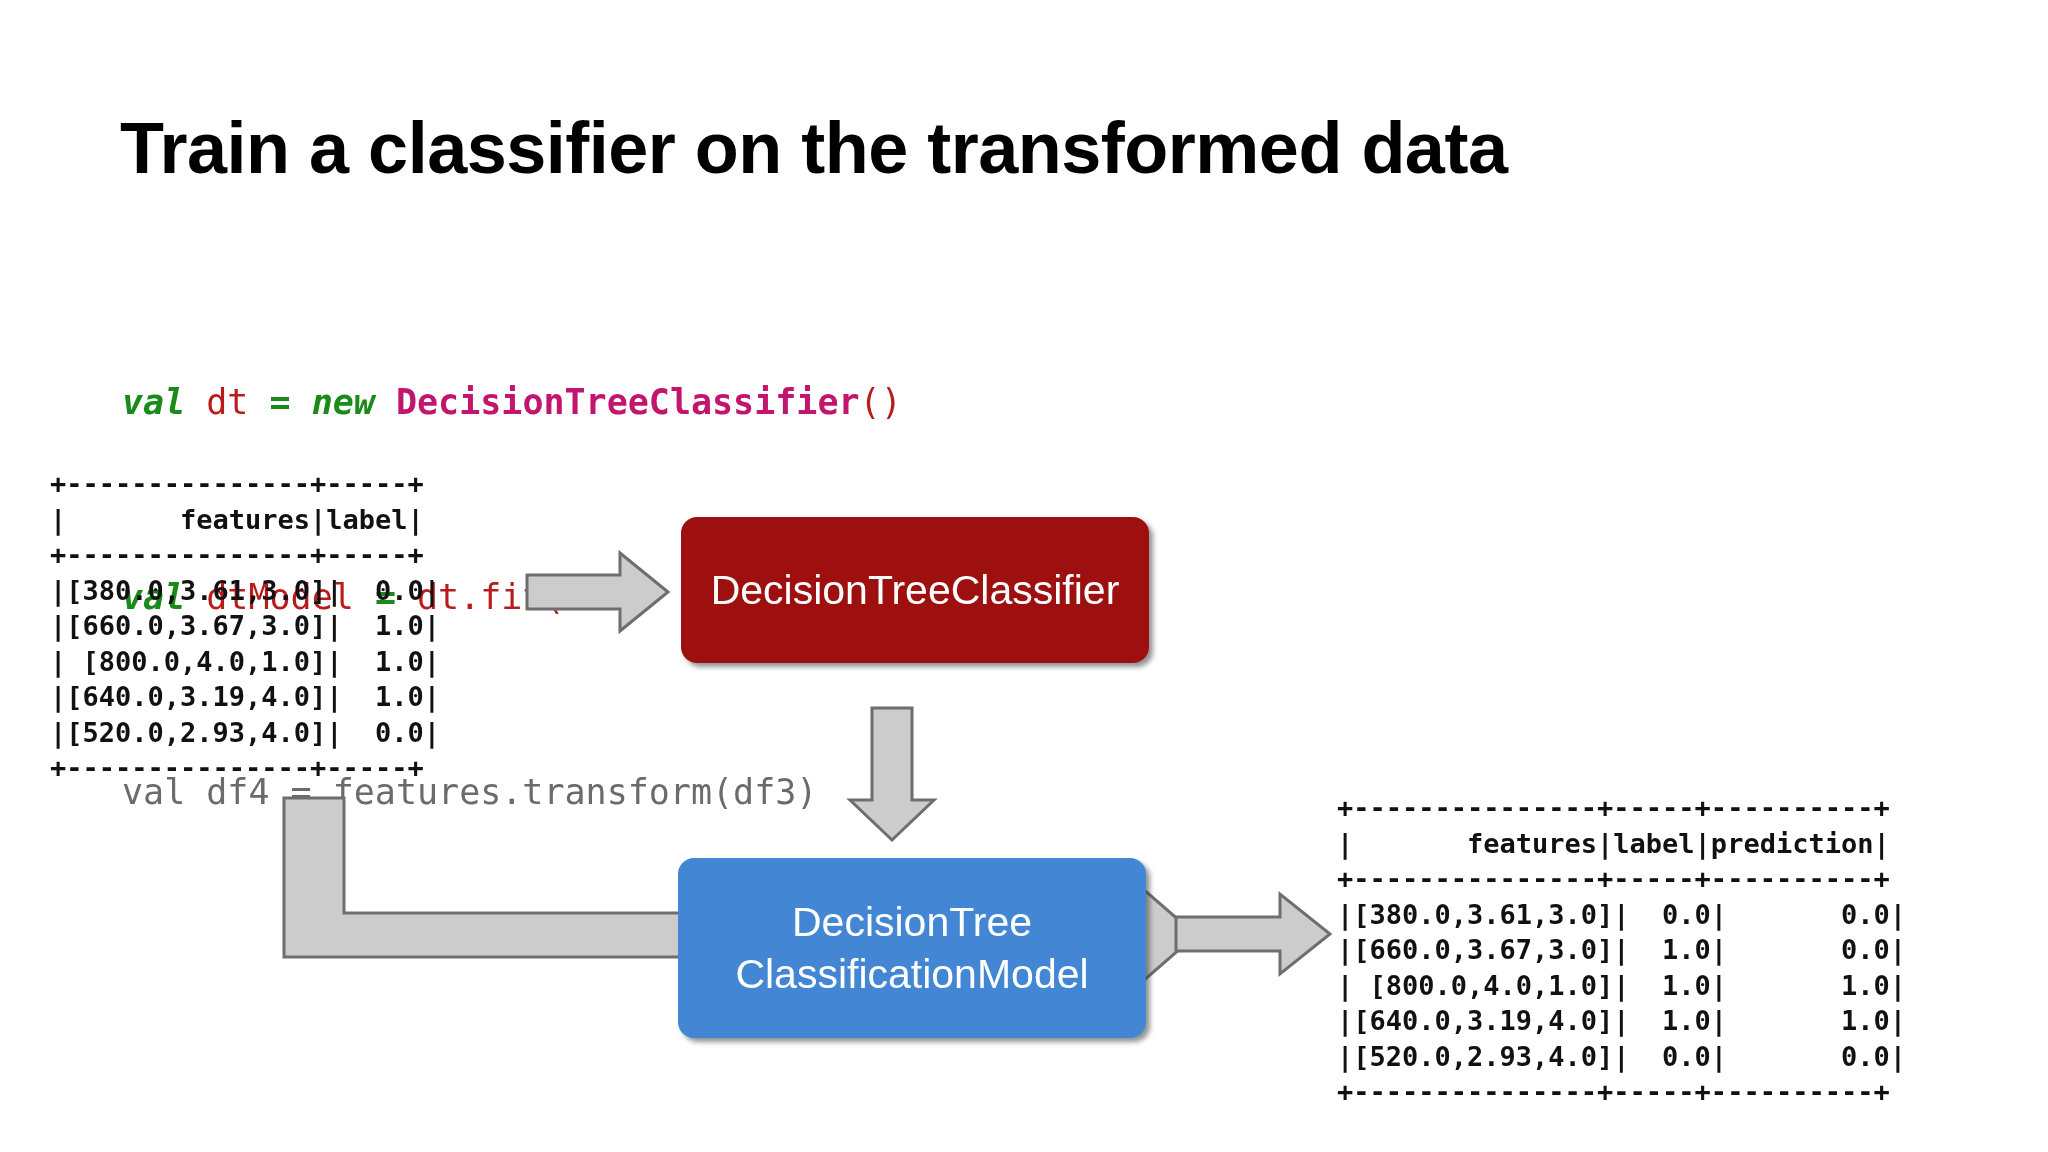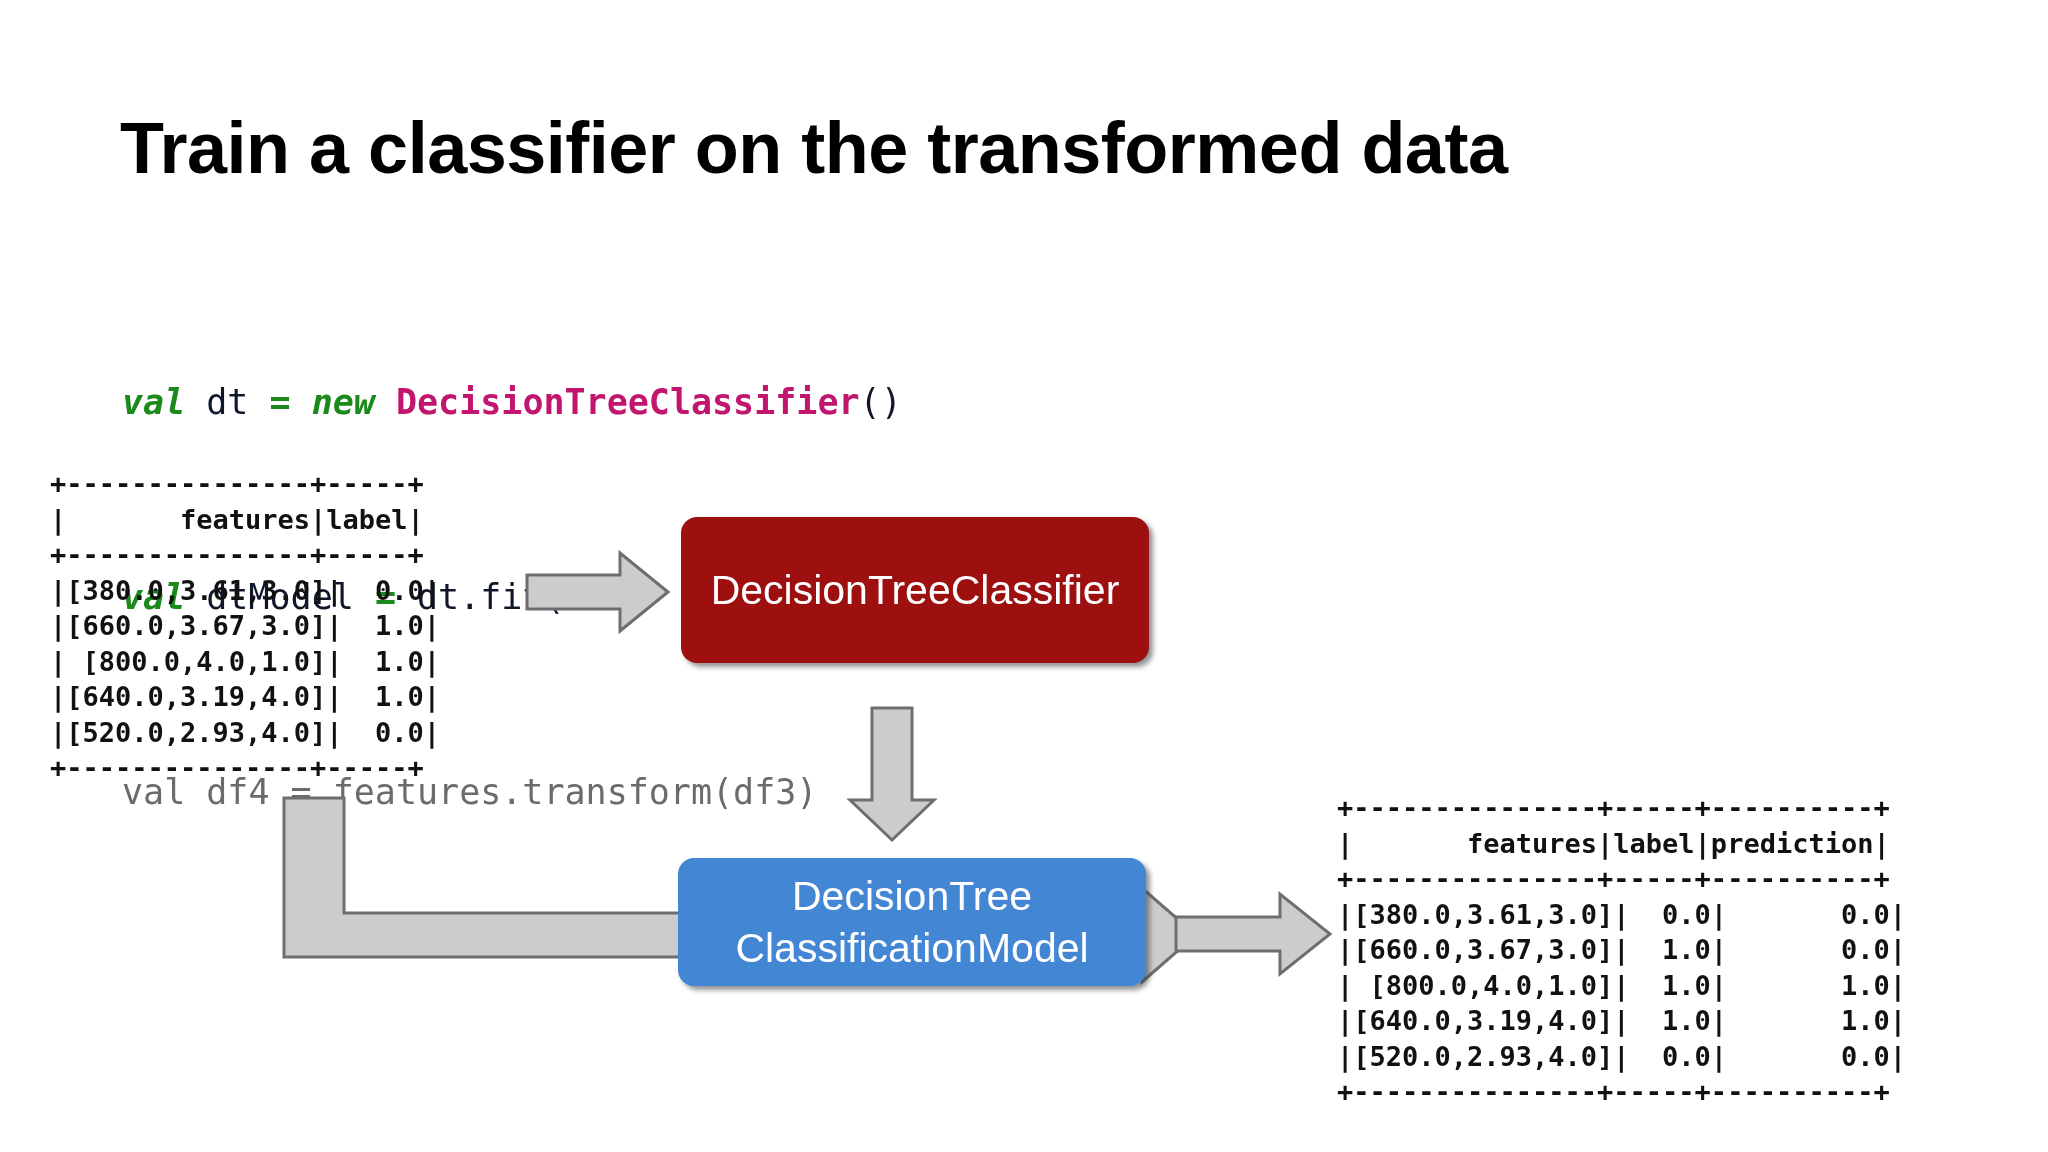--- a/index.html
+++ b/index.html
@@ -36,21 +36,21 @@
     top: 240px;
     font-family: "DejaVu Sans Mono", "Liberation Mono", monospace;
     font-size: 35px;
     line-height: 65px;
     white-space: pre;
   }
   .code-line { white-space: pre; }
   .tok-kw      { color: #1a8a1a; font-weight: bold; font-style: italic; }
   .tok-op      { color: #1a8a1a; font-weight: bold; }
   .tok-type    { color: #c2156e; font-weight: bold; }
-  .tok-plain   { color: #0f172a; }
+  .tok-plain   { color: #b91c1c; }
   .tok-dim     { color: #6b6b6b; }
 
   
   .ascii-table {
     position: absolute;
     font-family: "DejaVu Sans Mono", "Liberation Mono", monospace;
     font-weight: bold;
     font-size: 27px;
     line-height: 35.5px;
     color: #111111;
@@ -79,21 +79,21 @@
     width: 468px;
     height: 146px;
     background: #9E1010;
     font-size: 41px;
     line-height: 48px;
   }
   #box-model {
     left: 678px;
     top: 858px;
     width: 468px;
-    height: 128px;
+    height: 180px;
     background: #4286D4;
     font-size: 41px;
     line-height: 52px;
   }
   .box-text { pointer-events: none; }
 
   
   #arrow-layer {
     position: absolute;
     left: 0; top: 0;

